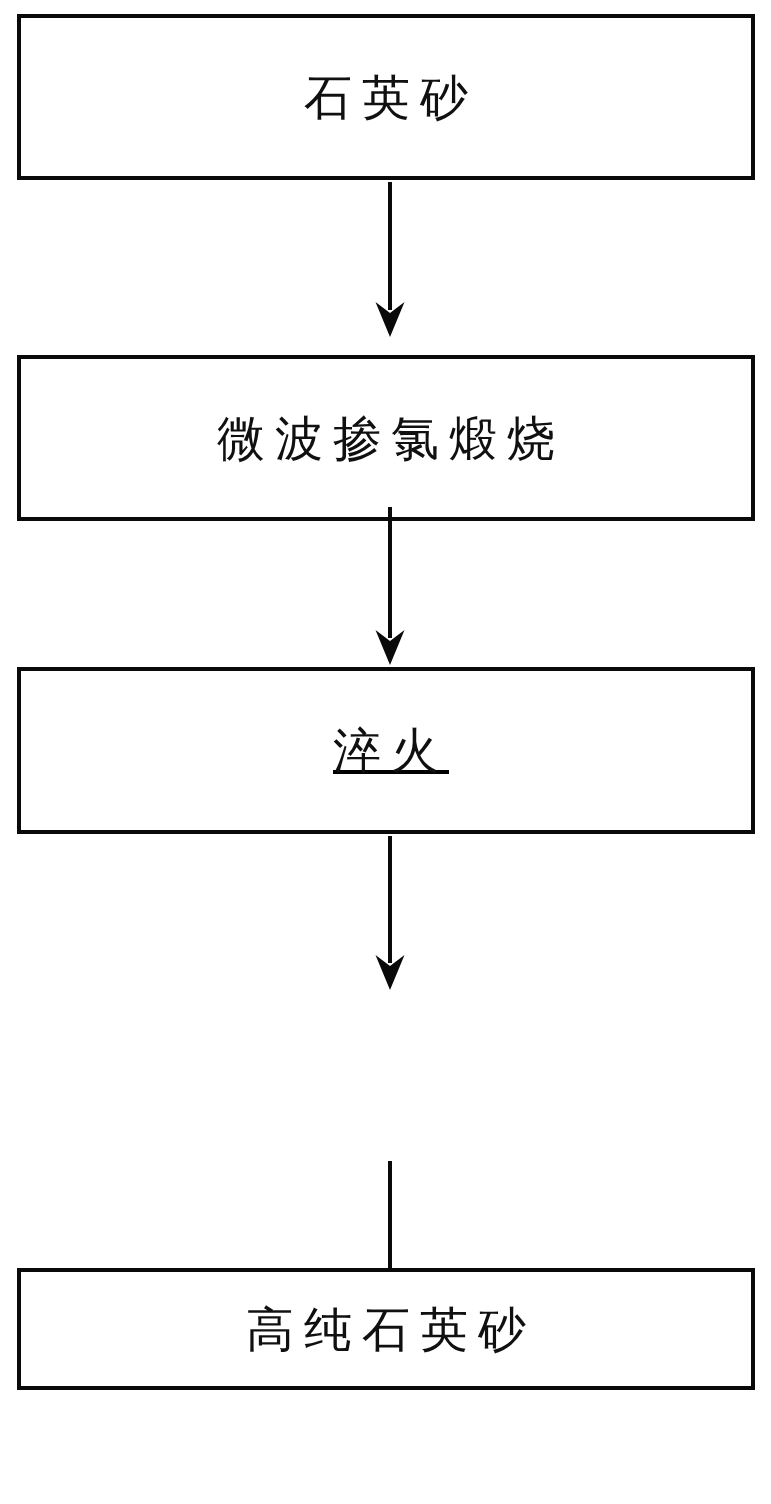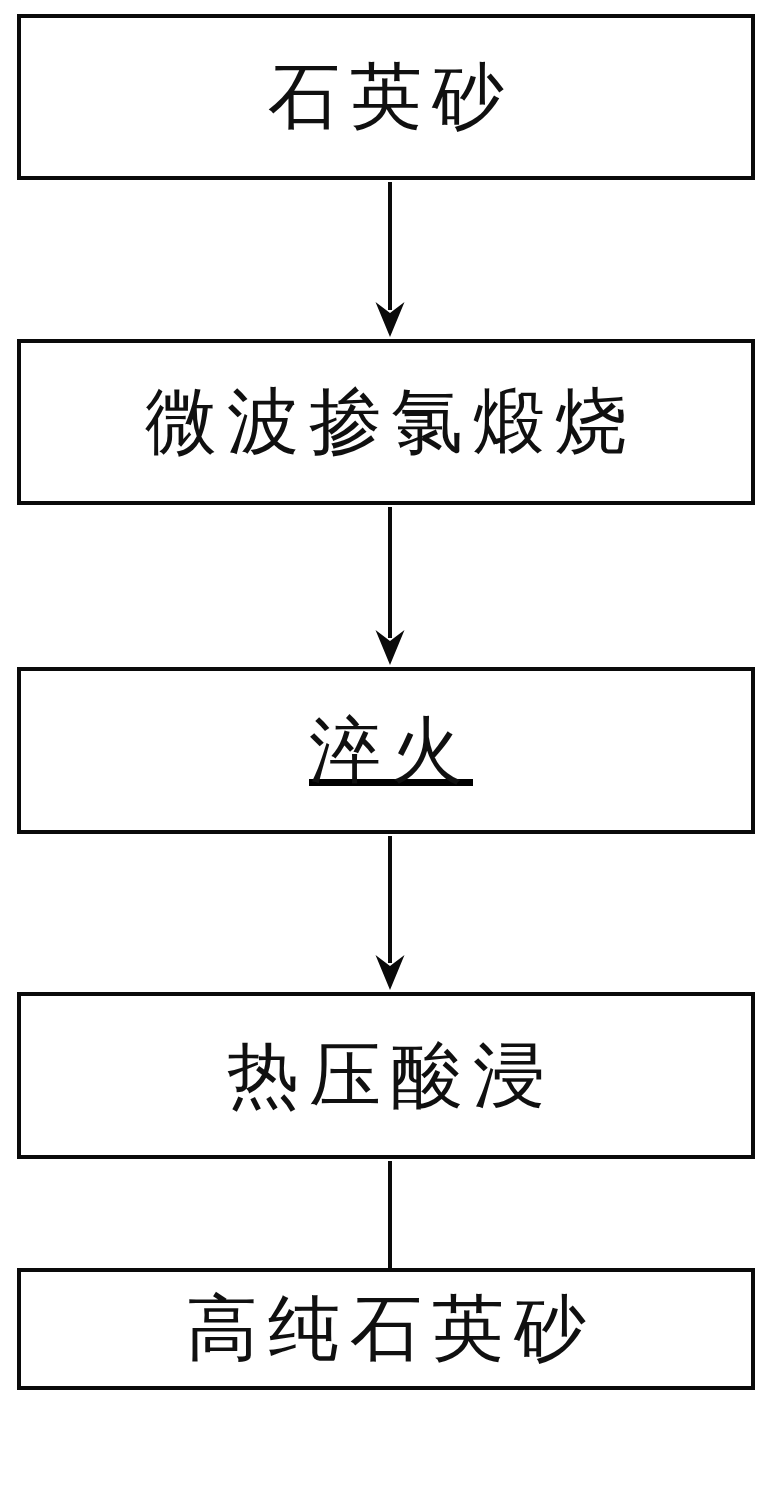--- a/index.html
+++ b/index.html
@@ -23,30 +23,30 @@
     width: 738px;
     box-sizing: border-box;
     border: 4px solid #0a0a0a;
     background: #ffffff;
     display: flex;
     align-items: center;
     justify-content: center;
   }
   .node-label {
     font-family: "DejaVu Serif", "Liberation Serif", serif;
-    font-size: 72px;
+    font-size: 48px;
     line-height: 1.05;
     color: #101010;
     letter-spacing: 10px;
     text-indent: 10px;
     white-space: nowrap;
     font-weight: 400;
   }
   .node-1 { top: 14px;   height: 166px; }
-  .node-2 { top: 339px;  height: 166px; }
+  .node-2 { top: 355px;  height: 166px; }
   .node-3 { top: 667px;  height: 167px; text-decoration: underline; }
   .node-4 { top: 992px;  height: 167px; }
   .node-5 { top: 1268px; height: 122px; }
 
   .connector {
     position: absolute;
     left: 373px;
     width: 34px;
   }
   .connector svg {
@@ -90,23 +90,20 @@
     <span class="node-label">淬火</span>
   </div>
 
   <div class="connector conn-3">
     <svg viewBox="0 0 34 154" preserveAspectRatio="none" aria-hidden="true">
       <line x1="17" y1="0" x2="17" y2="127" stroke="#0a0a0a" stroke-width="4"></line>
       <path d="M 2.5 119 L 17 154 L 31.5 119 L 17 130 Z" fill="#0a0a0a"></path>
     </svg>
   </div>
 
-  <div class="node node-4">
-    <span class="node-label">热压酸浸</span>
-  </div>
 
   <div class="connector conn-4">
     <svg viewBox="0 0 34 158" preserveAspectRatio="none" aria-hidden="true">
       <line x1="17" y1="0" x2="17" y2="131" stroke="#0a0a0a" stroke-width="4"></line>
       <path d="M 2.5 123 L 17 158 L 31.5 123 L 17 134 Z" fill="#0a0a0a"></path>
     </svg>
   </div>
 
   <div class="node node-5">
     <span class="node-label">高纯石英砂</span>

